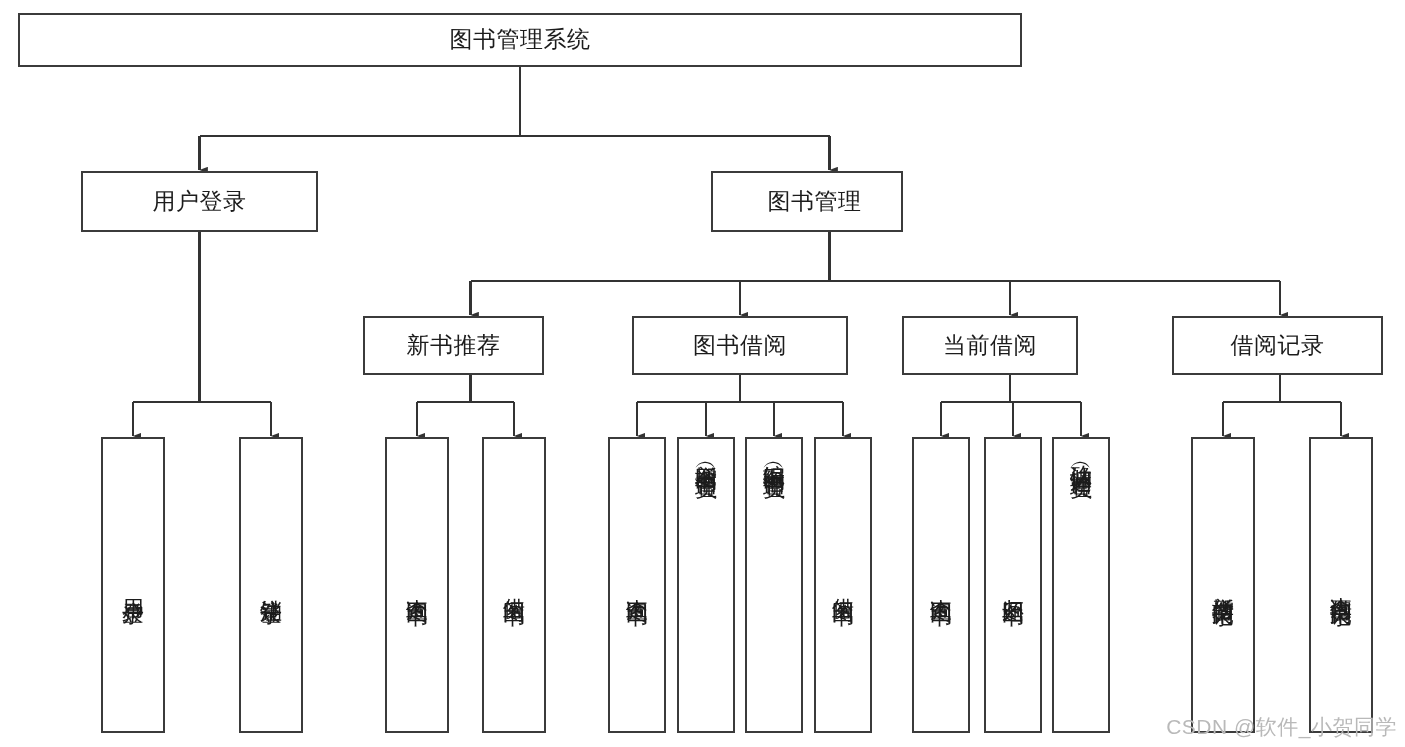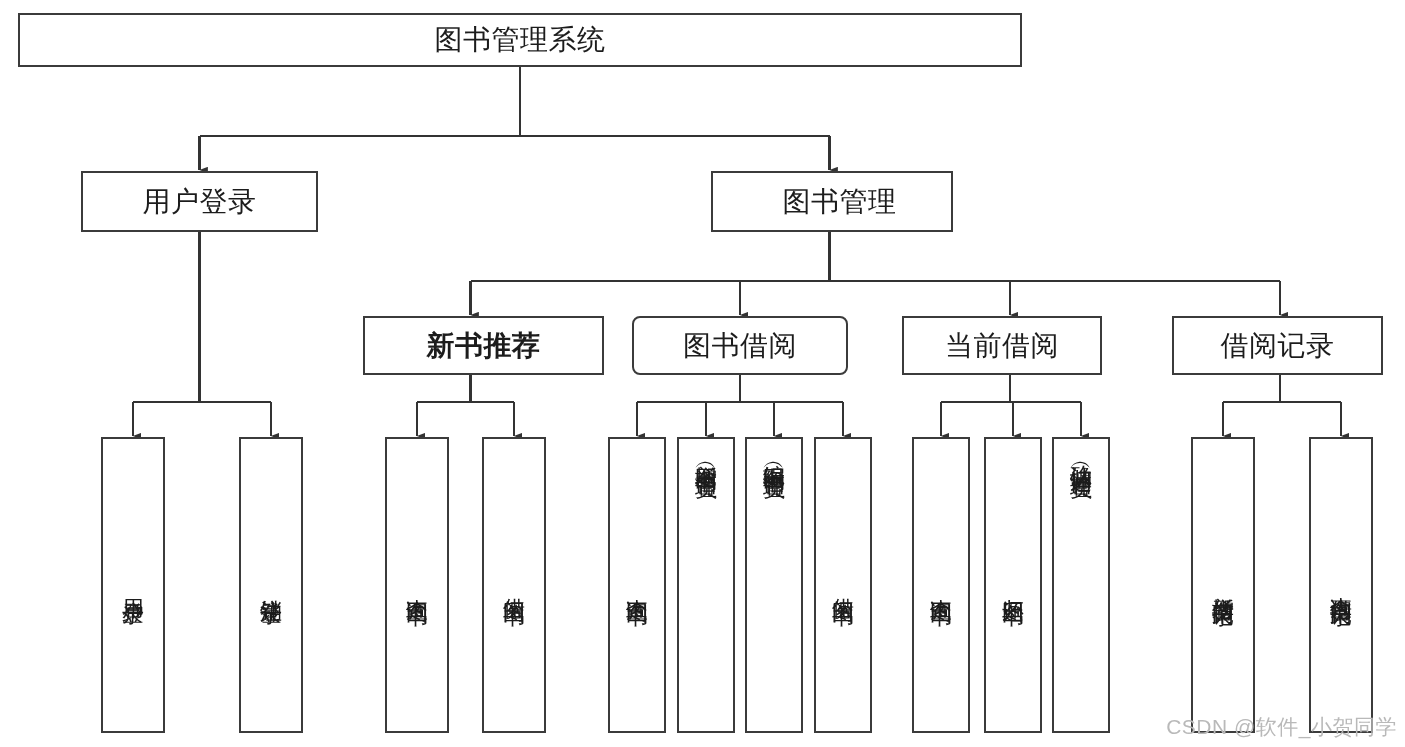--- a/index.html
+++ b/index.html
@@ -33,21 +33,21 @@
     box-sizing: border-box;
     background: #ffffff;
     border: 2.5px solid #3b3b3b;
     display: flex;
     align-items: center;
     justify-content: center;
     overflow: hidden;
   }
   .node-label {
     color: #1c1c1c;
-    font-size: 28px;
+    font-size: 23px;
     line-height: 1.12;
     letter-spacing: 0.5px;
     white-space: nowrap;
     text-align: center;
   }
   .node-box.vertical .node-label {
     writing-mode: vertical-rl;
     text-orientation: upright;
     font-size: 22px;
     letter-spacing: 2px;
@@ -120,30 +120,30 @@
       <line x1="1341" y1="402" x2="1341" y2="436" stroke="#333333" stroke-width="2.4" shape-rendering="crispEdges" marker-end="url(#arrowhead)"></line>
     </svg>
 
   <div id="nodes-layer">
       <div class="node-box" style="left: 18px; top: 13px; width: 1004px; height: 54px;">
         <div class="node-label">图书管理系统</div>
       </div>
       <div class="node-box" style="left: 81px; top: 171px; width: 237px; height: 61px;">
         <div class="node-label">用户登录</div>
       </div>
-      <div class="node-box" style="left: 711px; top: 171px; width: 242px; height: 61px; padding-left: 15px;">
+      <div class="node-box" style="left: 711px; top: 171px; width: 192px; height: 61px; padding-left: 15px;">
         <div class="node-label">图书管理</div>
       </div>
-      <div class="node-box" style="left: 363px; top: 316px; width: 241px; height: 59px; font-weight: bold;">
+      <div class="node-box" style="left: 363px; top: 316px; width: 181px; height: 59px;">
         <div class="node-label">新书推荐</div>
       </div>
-      <div class="node-box" style="left: 632px; top: 316px; width: 216px; height: 59px; border-radius: 8px;">
+      <div class="node-box" style="left: 632px; top: 316px; width: 216px; height: 59px;">
         <div class="node-label">图书借阅</div>
       </div>
-      <div class="node-box" style="left: 902px; top: 316px; width: 200px; height: 59px;">
+      <div class="node-box" style="left: 902px; top: 316px; width: 176px; height: 59px;">
         <div class="node-label">当前借阅</div>
       </div>
       <div class="node-box" style="left: 1172px; top: 316px; width: 211px; height: 59px;">
         <div class="node-label">借阅记录</div>
       </div>
       <div class="node-box vertical center-v" style="left: 101px; top: 437px; width: 64px; height: 296px;">
         <div class="node-label">用户登录</div>
       </div>
       <div class="node-box vertical center-v" style="left: 239px; top: 437px; width: 64px; height: 296px;">
         <div class="node-label">注销登录</div>

